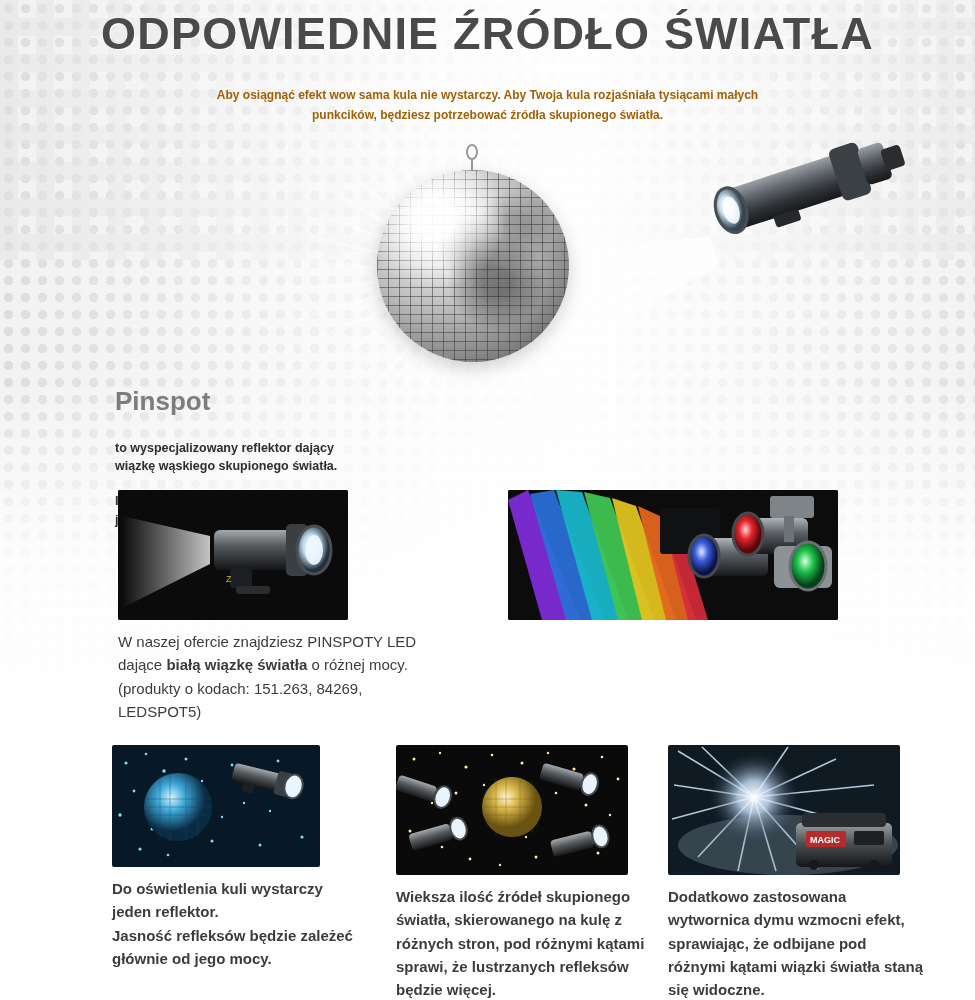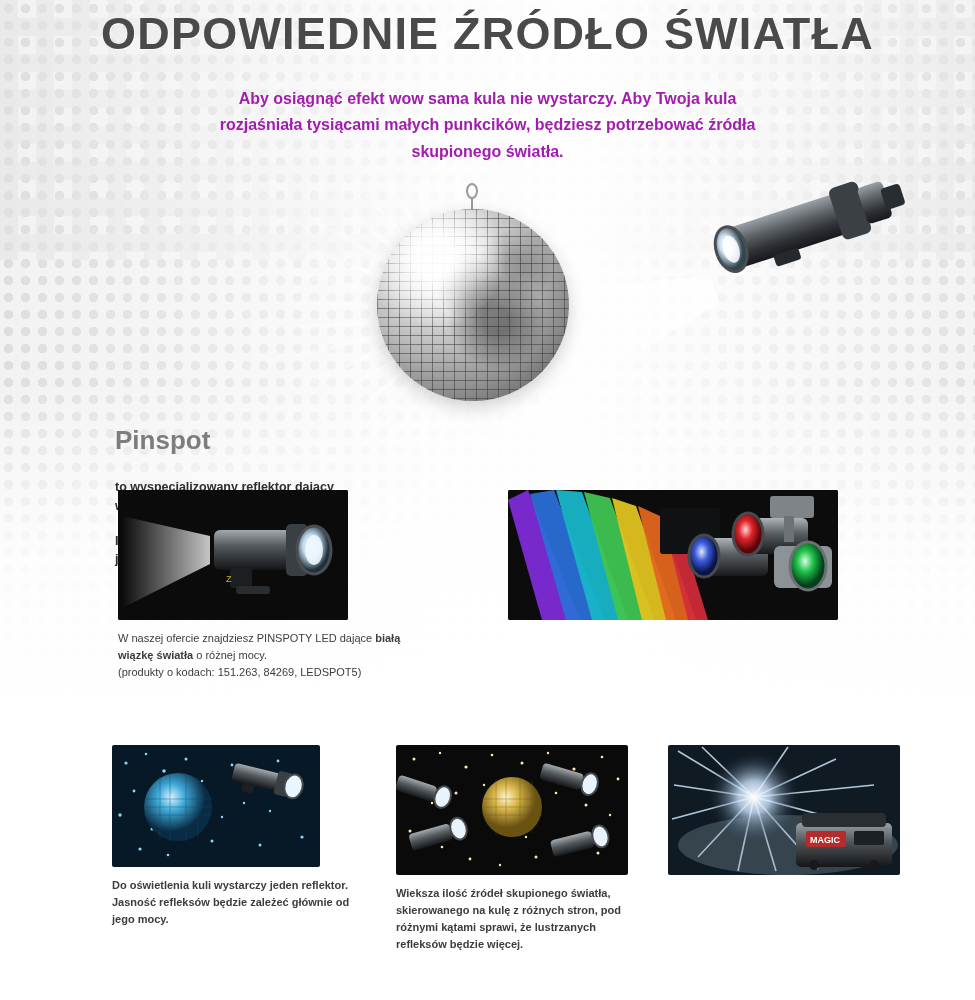--- a/index.html
+++ b/index.html
@@ -70,24 +70,24 @@
   .title {
     font-size: 45px;
     font-weight: bold;
     letter-spacing: 1.2px;
     color: #4a4a4a;
     text-shadow: 1px 1px 0 rgba(255,255,255,.8);
   }
   .subtitle {
     margin: 26px auto 0;
     width: 560px;
-    font-size: 16px;
+    font-size: 12px;
     font-weight: bold;
     line-height: 1.65;
-    color: #a21caf;
+    color: #a16207;
   }
 
   
   .hero {
     position: relative;
     z-index: 4;
     height: 330px;
   }
   .ball-wrap {
     position: absolute;
@@ -202,21 +202,21 @@
   .photo {
     position: relative;
     overflow: hidden;
     border-radius: 2px;
   }
   .photo-dark {
     background: linear-gradient(135deg, #1b1b1b, #050505);
   }
   .cap {
     margin-top: 10px;
-    font-size: 11px;
+    font-size: 15px;
     line-height: 1.55;
     color: #3c3c3c;
   }
   .cap b { font-weight: bold; }
 
   
   .row-three {
     position: absolute;
     left: 0; top: 745px;
     width: 975px;
@@ -536,16 +536,17 @@
             <rect x="0" y="16" width="96" height="44" rx="5" fill="url(#b6)"></rect>
             <rect x="6" y="6" width="84" height="14" rx="4" fill="#2b2e31"></rect>
             <rect x="10" y="24" width="40" height="16" rx="2" fill="#b62b2b"></rect>
             <text x="14" y="36" font-family="Liberation Sans" font-size="9" fill="#ffffff" font-weight="bold">MAGIC</text>
             <rect x="58" y="24" width="30" height="14" rx="2" fill="#1d2022"></rect>
             <circle cx="18" cy="58" r="5" fill="#17191b"></circle>
             <circle cx="78" cy="58" r="5" fill="#17191b"></circle>
           </g>
         </svg>
       </div>
+      <div class="cap" style="font-weight:bold;">Dodatkowo zastosowana wytwornica dymu wzmocni efekt, sprawiając, że odbijane pod różnymi kątami wiązki światła staną się widoczne.</div>
     </div>
   </div>
 
 </div>
 
 </body></html>

